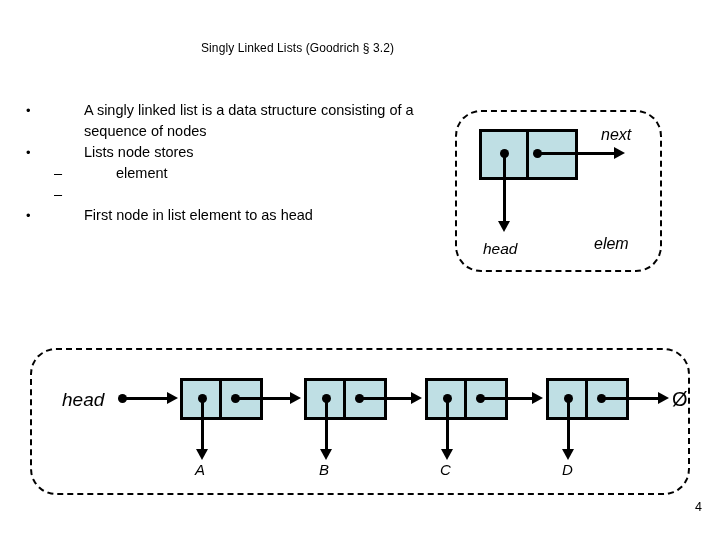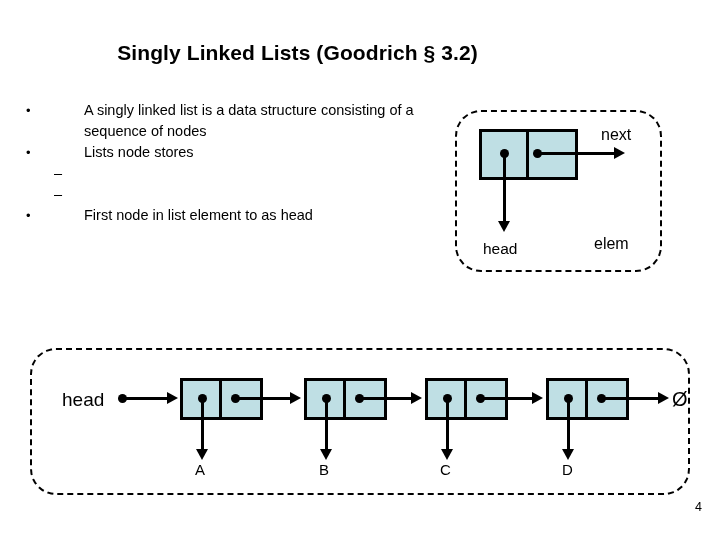--- a/index.html
+++ b/index.html
@@ -17,22 +17,22 @@
     color: #000000;
   }
 
   
   #slide-title {
     position: absolute;
     left: 0;
     top: 41px;
     width: 595px;
     text-align: center;
-    font-size: 21px;
-    font-weight: 700;
+    font-size: 12px;
+    font-weight: 400;
     letter-spacing: 0.1px;
     color: #000;
     white-space: nowrap;
   }
 
   
   #bullets {
     position: absolute;
     left: 26px;
     top: 100px;
@@ -117,20 +117,21 @@
     height: 0;
     border-left: 6px solid transparent;
     border-right: 6px solid transparent;
     border-top: 11px solid #000000;
   }
   .diag-label {
     position: absolute;
     font-size: 15px;
     line-height: 17px;
     white-space: nowrap;
+    font-style: italic;
   }
   .elem-label { font-size: 15.5px; }
   .item-label { font-size: 15px; }
   #null-symbol {
     position: absolute;
     font-size: 20px;
     line-height: 20px;
   }
   #page-number {
     position: absolute;
@@ -154,20 +155,21 @@
       <span class="bullet-text">A singly linked list is a data structure consisting of a sequence of nodes</span>
     </div>
 
     <div class="bullet-row lvl1">
       <span class="bullet-marker">•</span>
       <span class="bullet-text">Lists node stores</span>
     </div>
 
     <div class="bullet-row lvl2">
       <span class="bullet-marker">–</span>
+      <span class="bullet-text">element</span>
     </div>
 
     <div class="bullet-row lvl2">
       <span class="bullet-marker">–</span>
     </div>
 
     <div class="bullet-row lvl1">
       <span class="bullet-marker">•</span>
       <span class="bullet-text">First node in list element to as head</span>
     </div>

